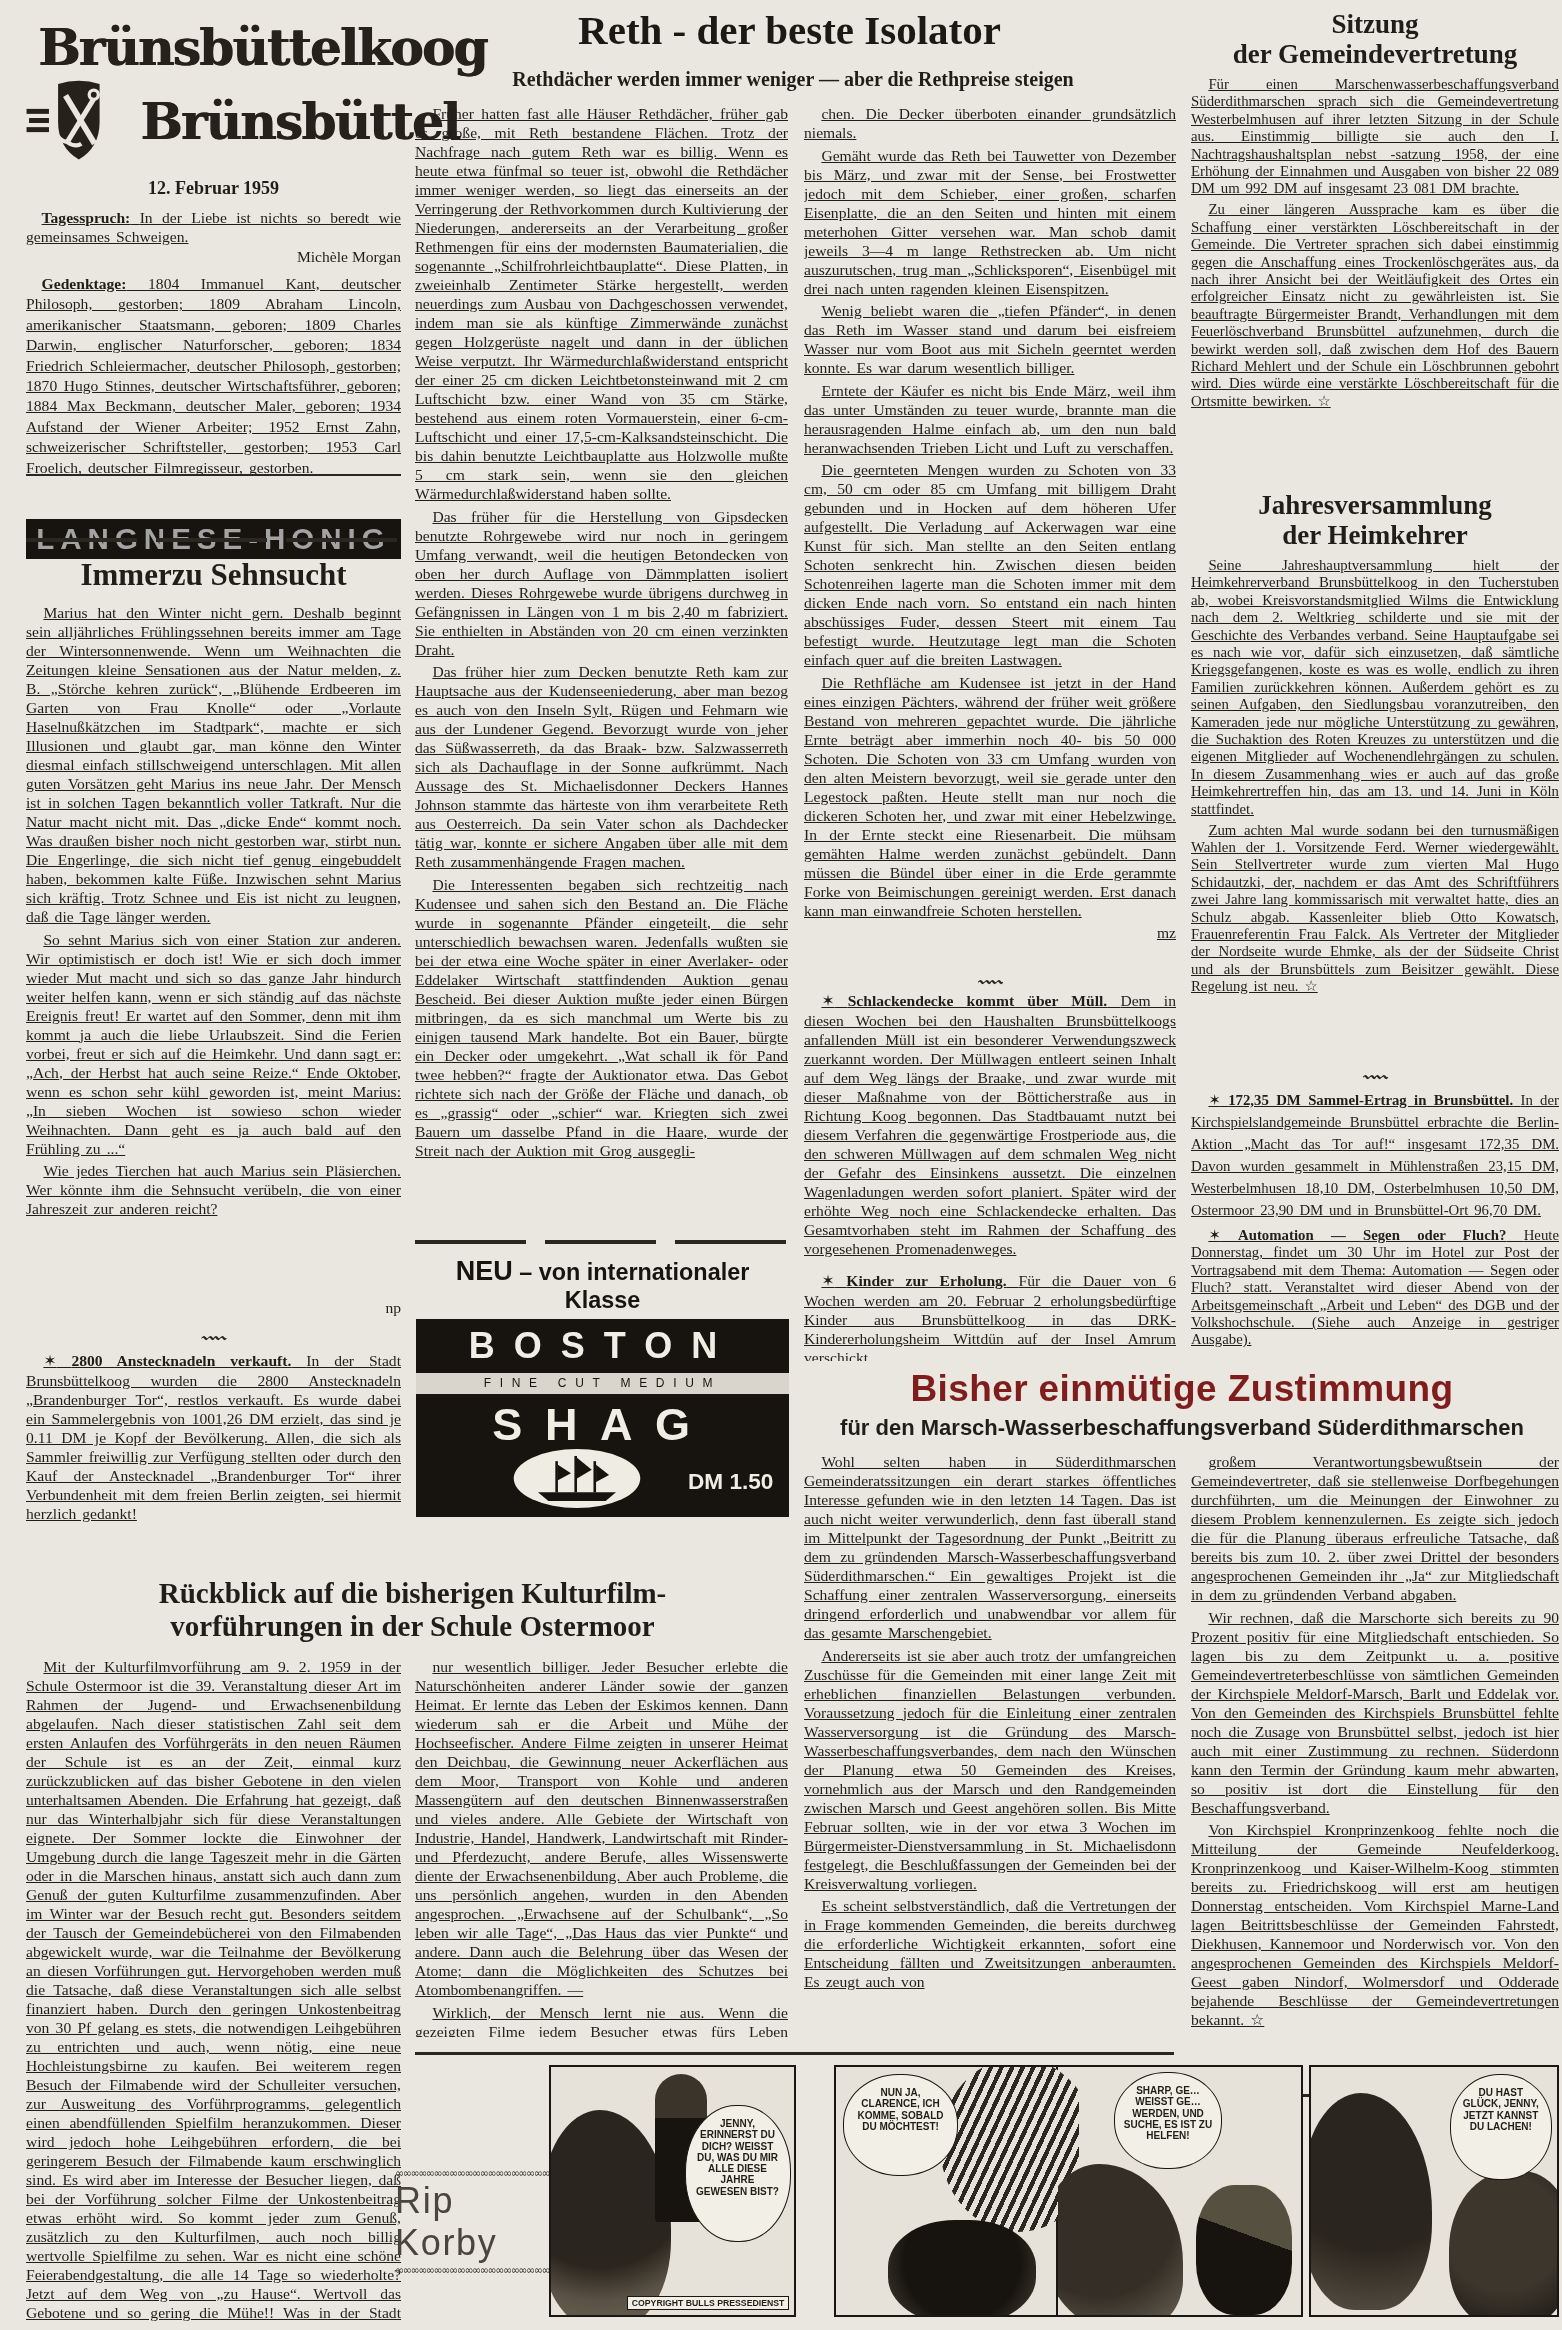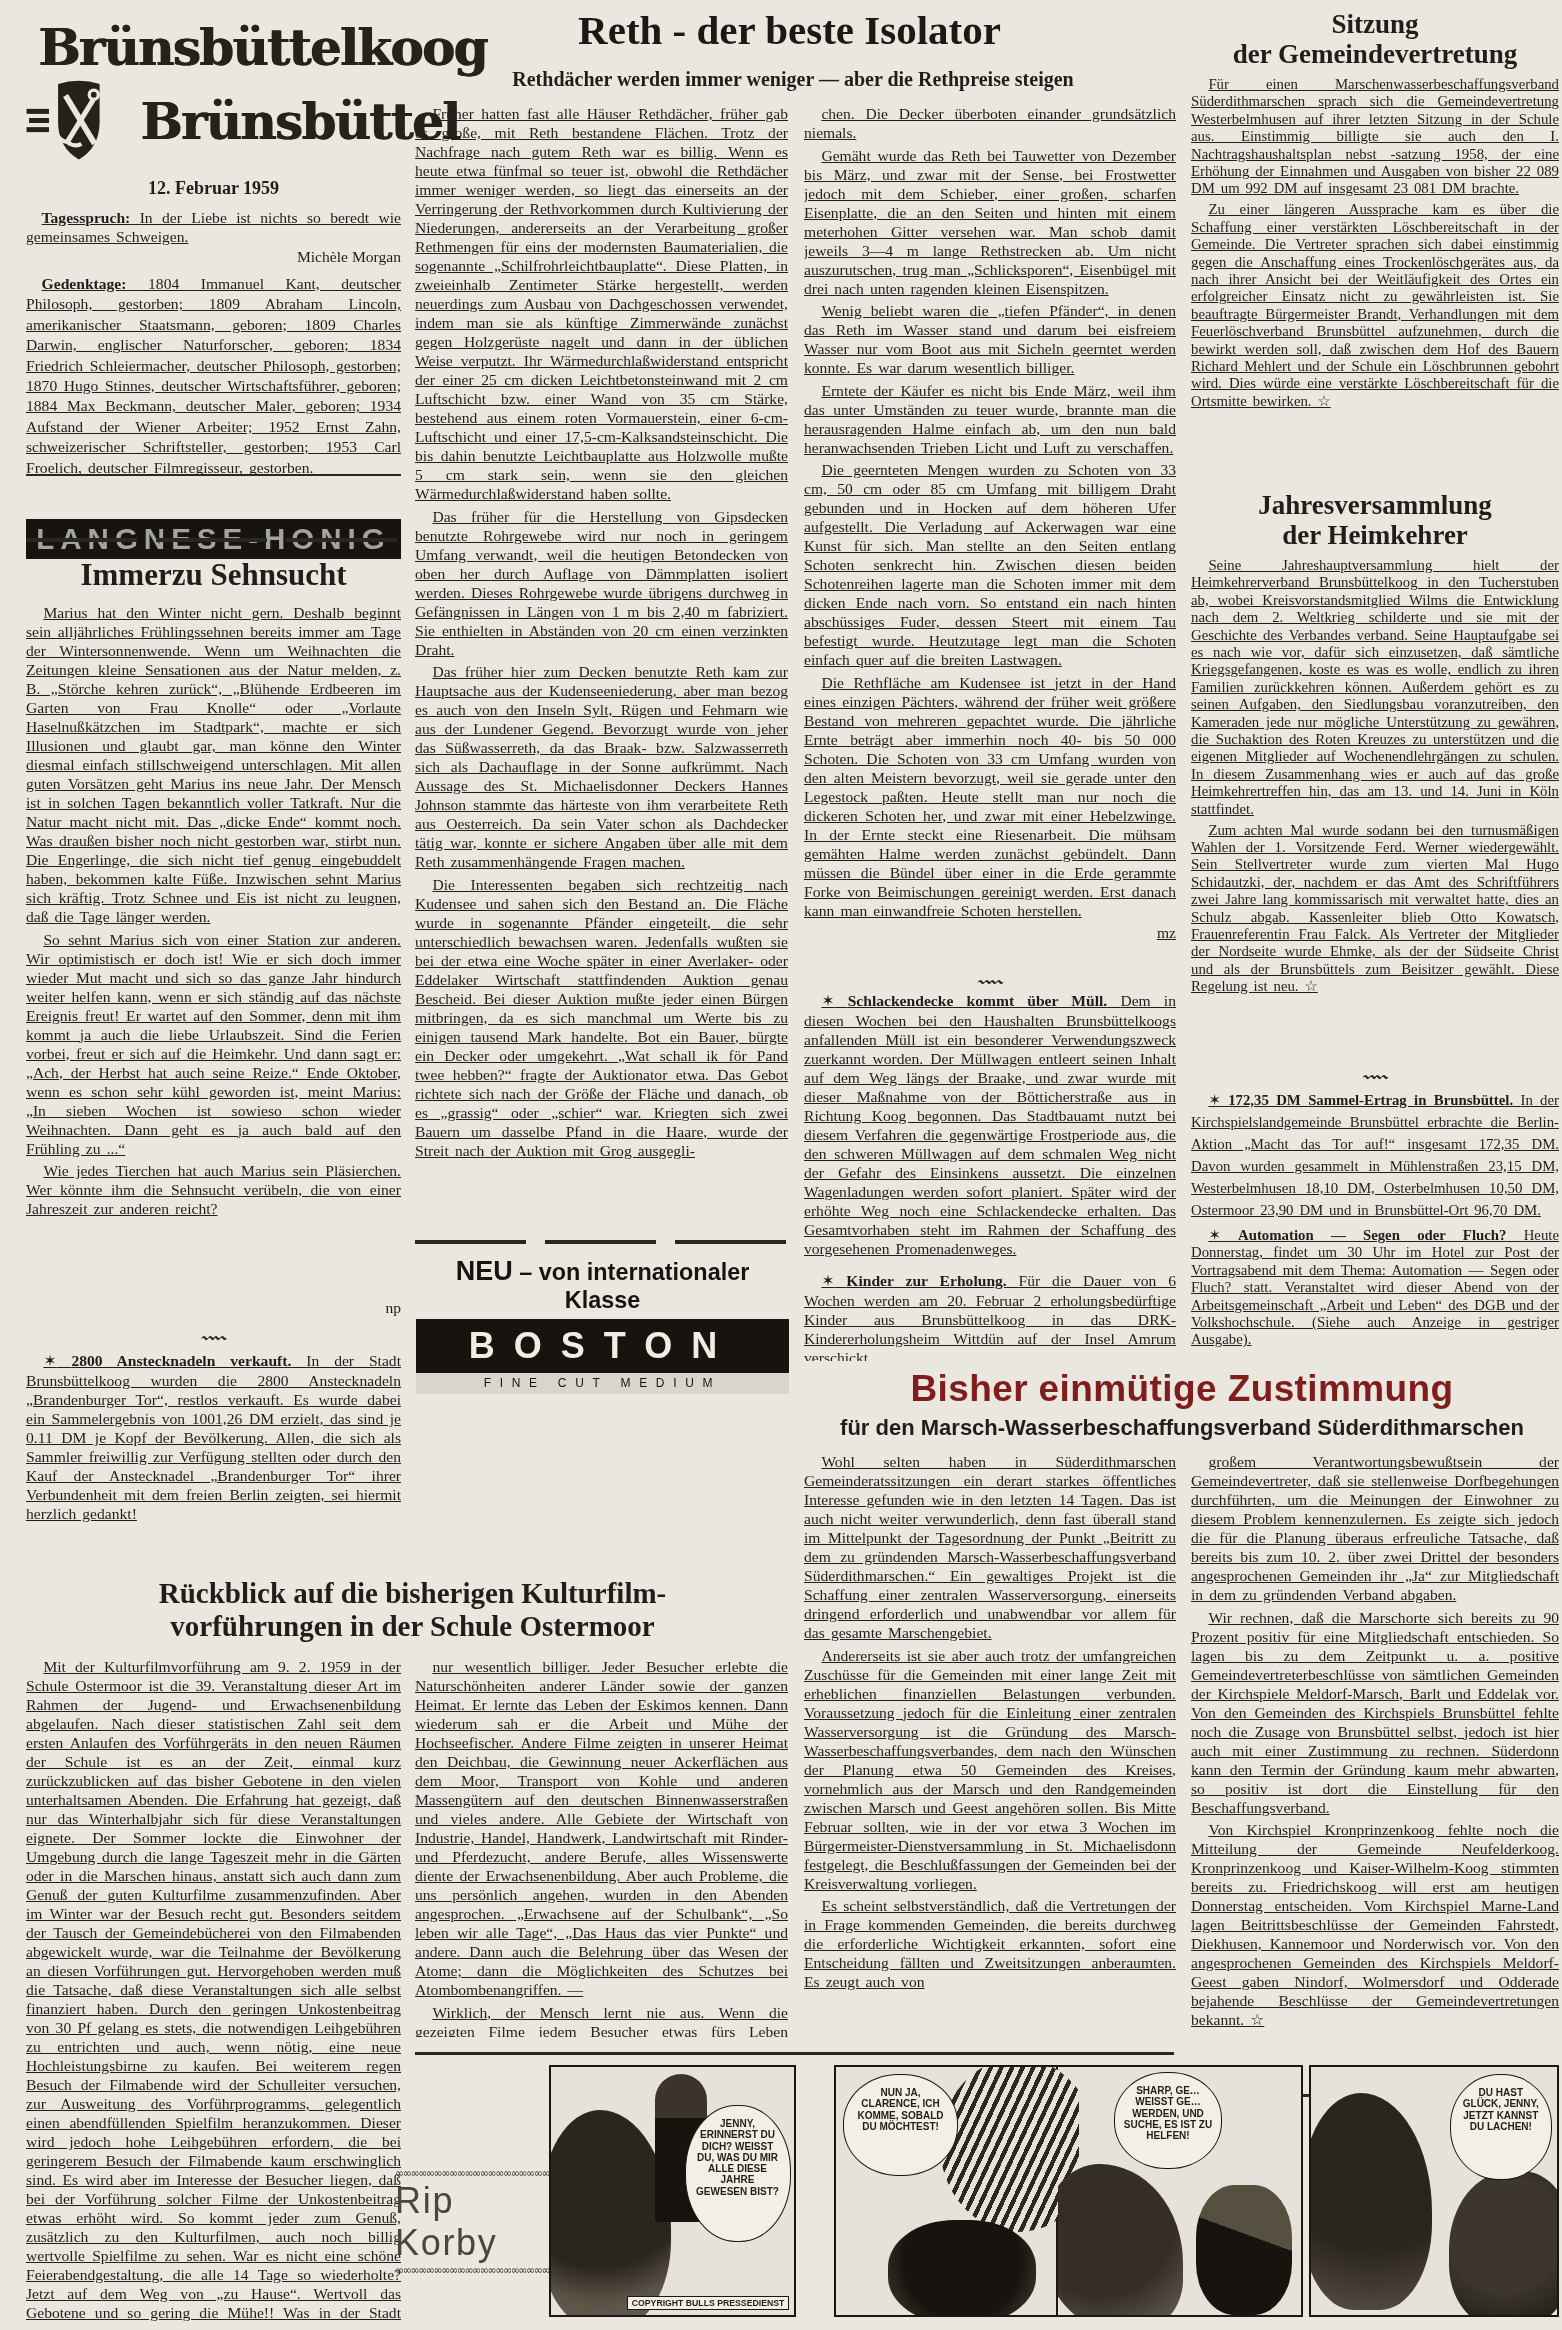--- a/index.html
+++ b/index.html
@@ -125,20 +125,38 @@
       <p>Die Interessenten begaben sich rechtzeitig nach Kudensee und sahen sich den Bestand an. Die Fläche wurde in sogenannte Pfänder eingeteilt, die sehr unterschiedlich bewachsen waren. Jedenfalls wußten sie bei der etwa eine Woche später in einer Averlaker- oder Eddelaker Wirtschaft stattfindenden Auktion genau Bescheid. Bei dieser Auktion mußte jeder einen Bürgen mitbringen, da es sich manchmal um Werte bis zu einigen tausend Mark handelte. Bot ein Bauer, bürgte ein Decker oder umgekehrt. „Wat schall ik för Pand twee hebben?“ fragte der Auktionator etwa. Das Gebot richtete sich nach der Größe der Fläche und danach, ob es „grassig“ oder „schier“ war. Kriegten sich zwei Bauern um dasselbe Pfand in die Haare, wurde der Streit nach der Auktion mit Grog ausgegli-</p>
     </div>
 
   <div class="abs seg-rule" style="left:415px;top:1240px;width:373px;"></div>
 
   <div class="abs boston" style="left:415px;top:1255px;width:373px;height:227px;">
     <div class="tag"><span style="font-size:27px;">NEU</span>
       <span>– von internationaler Klasse</span></div>
     <div class="bar1">BOSTON</div>
     <div class="strip">FINE CUT MEDIUM</div>
+    <div class="bar2">
+      <div class="shag">SHAG</div>
+      <span style="position:absolute;left:96px;bottom:3.5px;">
+        <svg width="130" height="63" viewBox="0 0 150 72">
+          <ellipse cx="75" cy="36" rx="73" ry="34" fill="#efece4"></ellipse>
+          <g fill="#17140f">
+            <path d="M30 52 L120 52 L108 62 L42 62 Z"></path>
+            <rect x="50" y="16" width="3" height="36"></rect>
+            <rect x="72" y="10" width="3" height="42"></rect>
+            <rect x="94" y="16" width="3" height="36"></rect>
+            <path d="M53 20 L68 30 L53 38 Z"></path>
+            <path d="M75 12 L92 26 L75 36 Z"></path>
+            <path d="M97 20 L112 32 L97 40 Z"></path>
+          </g>
+        </svg>
+      </span>
+      <div class="price">DM 1.50</div>
+    </div>
   </div>
 
   <div class="abs body-col" style="left:804px;top:104px;width:372px;height:868px;">
     <div>
         <p>chen. Die Decker überboten einander grundsätzlich niemals.</p>
         <p>Gemäht wurde das Reth bei Tauwetter von Dezember bis März, und zwar mit der Sense, bei Frostwetter jedoch mit dem Schieber, einer großen, scharfen Eisenplatte, die an den Seiten und hinten mit einem meterhohen Gitter versehen war. Man schob damit jeweils 3—4 m lange Rethstrecken ab. Um nicht auszurutschen, trug man „Schlicksporen“, Eisenbügel mit drei nach unten ragenden kleinen Eisenspitzen.</p>
         <p>Wenig beliebt waren die „tiefen Pfänder“, in denen das Reth im Wasser stand und darum bei eisfreiem Wasser nur vom Boot aus mit Sicheln geerntet werden konnte. Es war darum wesentlich billiger.</p>
         <p>Erntete der Käufer es nicht bis Ende März, weil ihm das unter Umständen zu teuer wurde, brannte man die herausragenden Halme einfach ab, um den nun bald heranwachsenden Trieben Licht und Luft zu verschaffen.</p>
         <p>Die geernteten Mengen wurden zu Schoten von 33 cm, 50 cm oder 85 cm Umfang mit billigem Draht gebunden und in Hocken auf dem höheren Ufer aufgestellt. Die Verladung auf Ackerwagen war eine Kunst für sich. Man stellte an den Seiten entlang Schoten senkrecht hin. Zwischen diesen beiden Schotenreihen lagerte man die Schoten immer mit dem dicken Ende nach vorn. So entstand ein nach hinten abschüssiges Fuder, dessen Steert mit einem Tau befestigt wurde. Heutzutage legt man die Schoten einfach quer auf die breiten Lastwagen.</p>
         <p>Die Rethfläche am Kudensee ist jetzt in der Hand eines einzigen Pächters, während der früher weit größere Bestand von mehreren gepachtet wurde. Die jährliche Ernte beträgt aber immerhin noch 40- bis 50 000 Schoten. Die Schoten von 33 cm Umfang wurden von den alten Meistern bevorzugt, weil sie gerade unter den Legestock paßten. Heute stellt man nur noch die dickeren Schoten her, und zwar mit einer Hebelzwinge. In der Ernte steckt eine Riesenarbeit. Die mühsam gemähten Halme werden zunächst gebündelt. Dann müssen die Bündel über einer in die Erde gerammte Forke von Beimischungen gereinigt werden. Erst danach kann man einwandfreie Schoten herstellen.</p>

